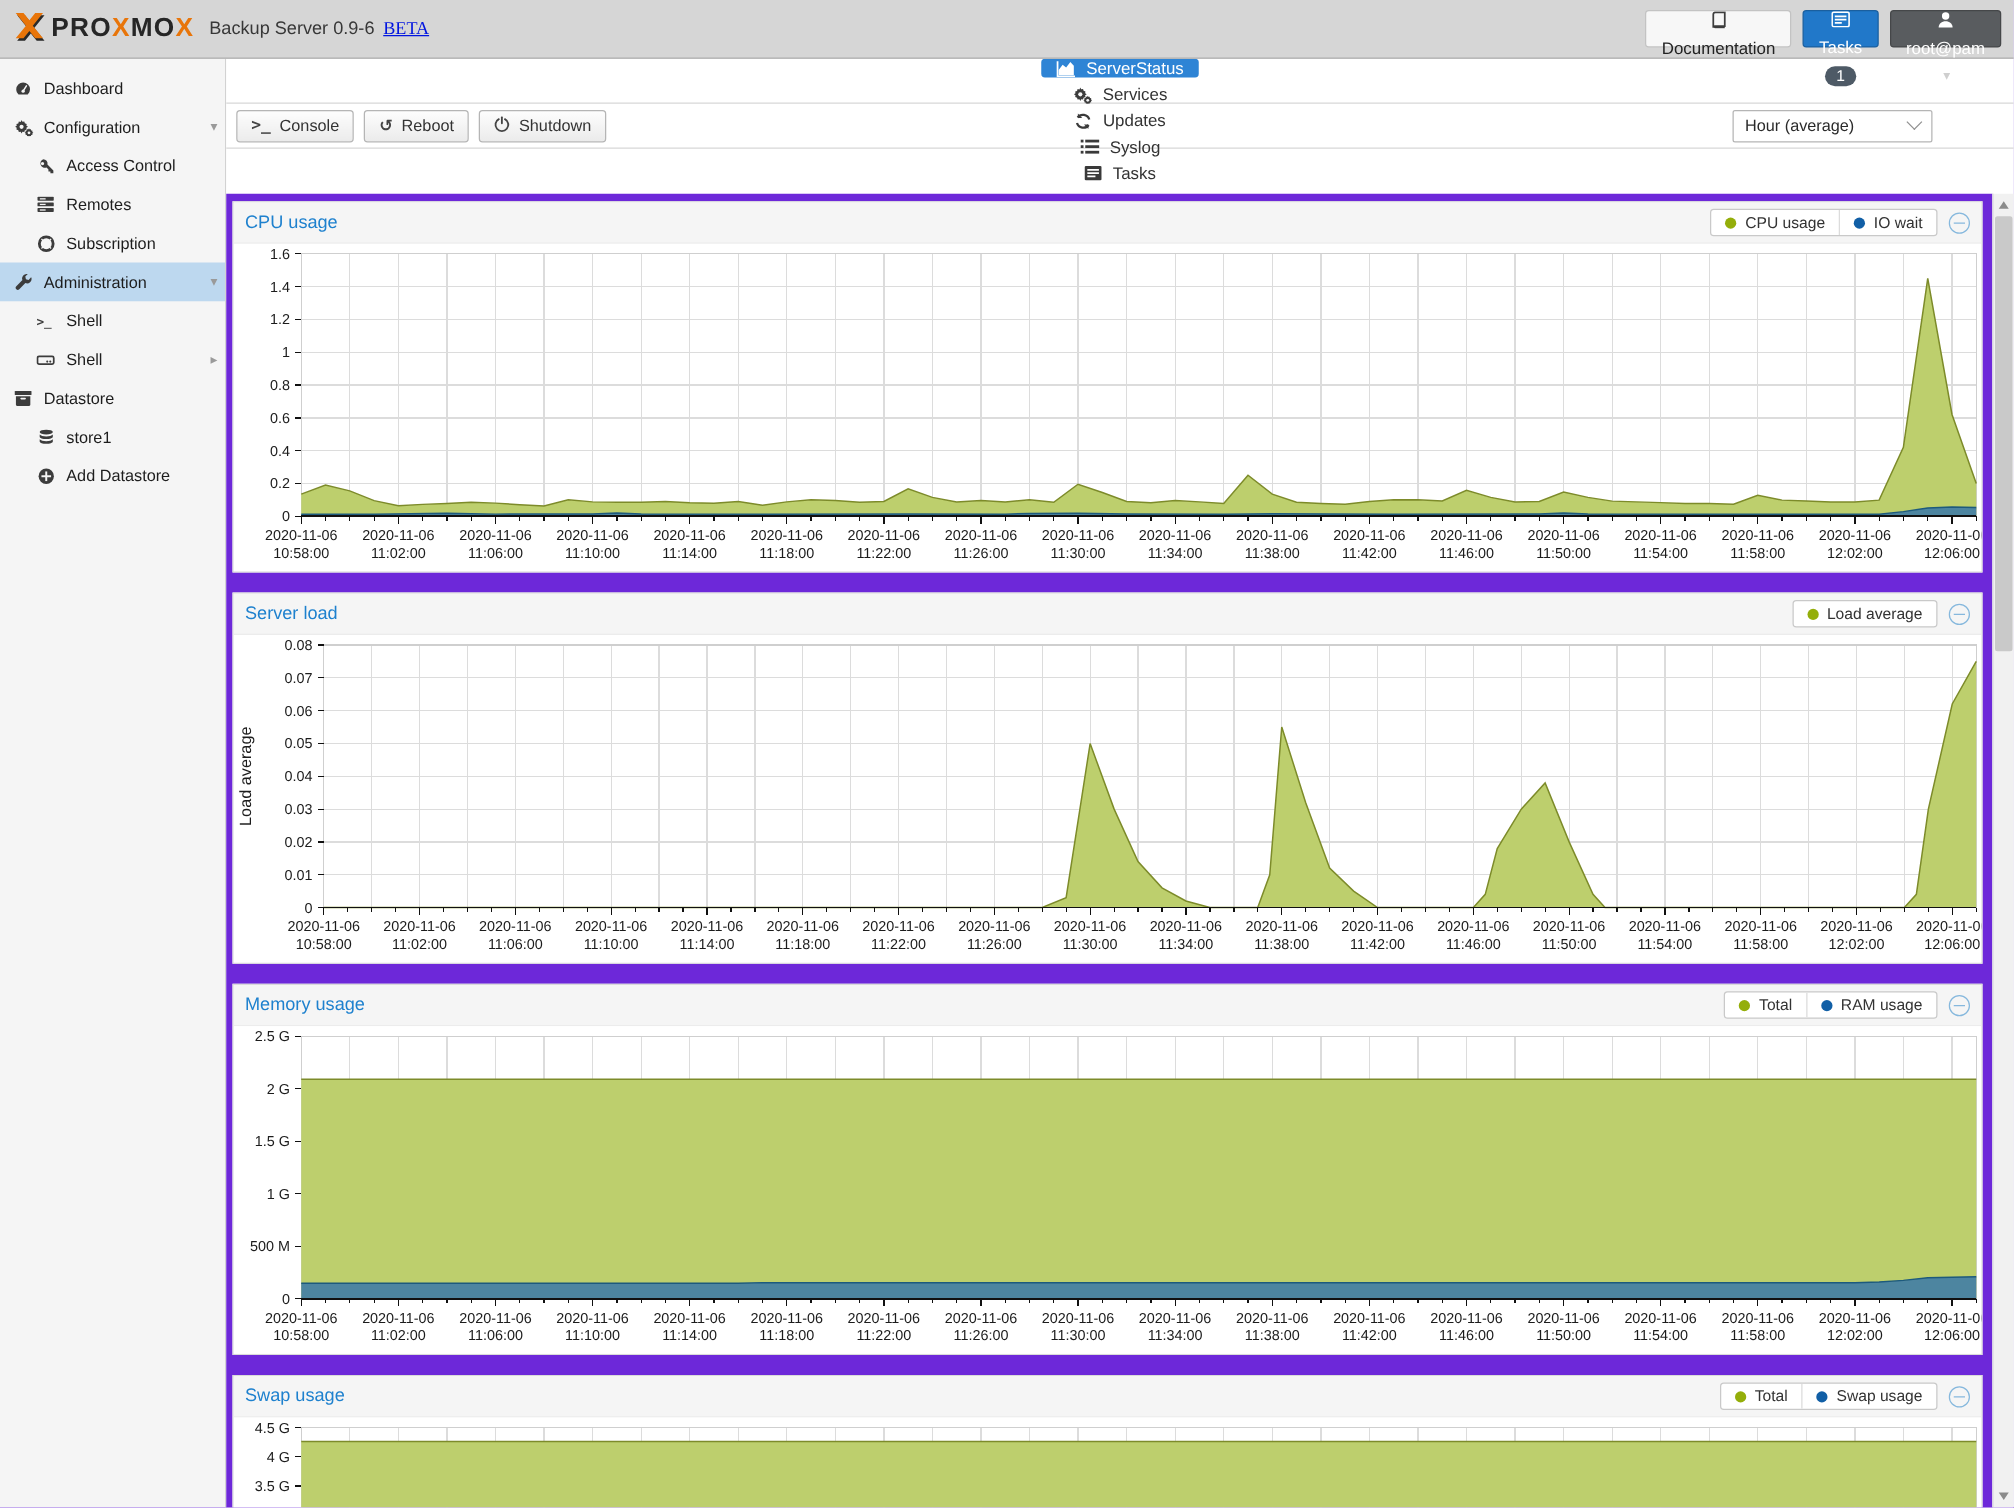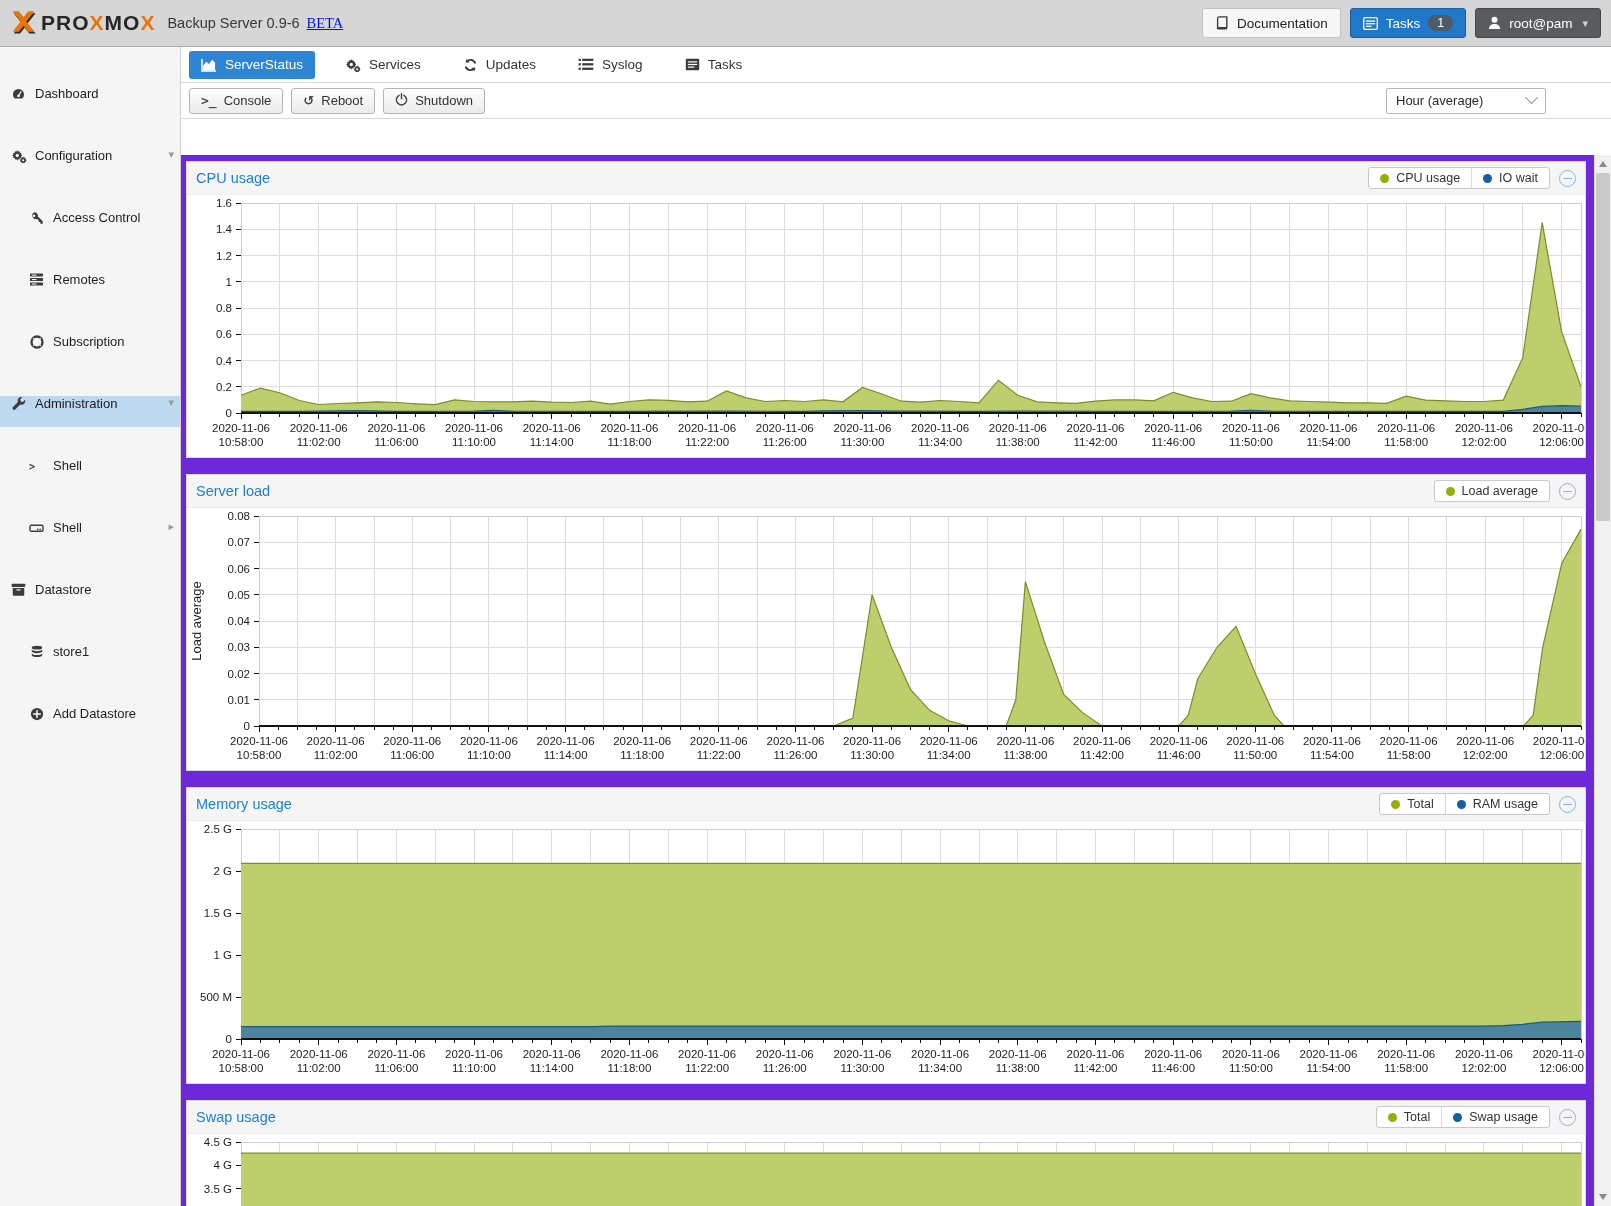--- a/index.html
+++ b/index.html
@@ -9,45 +9,45 @@
   
   .topbar { position:absolute; top:0; left:0; right:0; height:47px; background:#d6d6d6;
             border-bottom:1px solid #adadad; display:flex; align-items:center; padding:0 10px; z-index:10; }
   .logo { display:flex; align-items:center; gap:4px; }
   .brand { font-weight:bold; font-size:21px; letter-spacing:1px; color:#262626; display:flex; }
   .brand .ox { color:#e8750a; }
   .subtitle { font-size:14.5px; color:#373737; margin-left:12px; }
   .beta { font-size:14.5px; color:#0014e0; text-decoration:underline; margin-left:7px; cursor:pointer;font-family:Liberation Serif, serif; }
   .topbar-right { margin-left:auto; display:flex; align-items:center; gap:9px; }
   .tb-btn { height:30px; display:flex; align-items:center; gap:8px; padding:0 12px; border-radius:3px;
-            font-size:13.5px; cursor:pointer; }
+            font-size:13.5px; cursor:pointer;flex-direction:column; }
   .doc-btn { background:#f7f7f7; border:1px solid #c3c3c3; color:#222; }
   .tasks-btn { background:#2178c9; border:1px solid #1a5f9f; color:#fff; }
   .tasks-badge { background:#4e5a66; color:#fff; border-radius:9px; padding:1px 9px; font-size:12.5px; }
   .user-btn { background:#595c5f; border:1px solid #454749; color:#fff; }
   .caret { font-size:11px; color:#cfcfcf; margin-left:2px; }
   .tb-ic svg { display:block; }
 
   
   .sidebar { position:absolute; top:47px; left:0; width:181px; bottom:0; background:#f5f5f5;
              border-right:1px solid #d2d2d2; padding-top:8px; }
-  .sb-item { height:31px; display:flex; align-items:flex-start; padding-left:10px; padding-right:6px;
-             font-size:13px; color:#1d1d1d; cursor:pointer;margin-top:31px; }
+  .sb-item { height:31px; display:flex; align-items:center; padding-left:10px; padding-right:6px;
+             font-size:13px; color:#1d1d1d; cursor:pointer; }
   .sb-item.lvl1 { padding-left:28px; }
   .sb-item.selected { background:#bdd8ef; }
   .sb-icon { width:17px; height:15px; margin-right:8px; display:flex; align-items:center; justify-content:center; }
   .sb-icon svg { display:block; }
   .sb-chevron { margin-left:auto; color:#9a9a9a; font-size:11px; }
 
   
   .main { position:absolute; top:47px; left:181px; right:0; bottom:0; background:#fff; }
   .title-row { height:36px; padding:13px 0 0 10px; }
   .page-title { font-size:16px; color:#1e81ce; }
-  .tabbar { height:36px; display:flex; align-items:center; gap:18px; padding:0 8px;
-            border-bottom:1px solid #d8d8d8; }
+  .tabbar { height:36px; display:flex; align-items:center; gap:6px; padding:0 8px;
+            border-bottom:1px solid #d8d8d8;flex-direction:column; }
   .tab { height:28px; display:flex; align-items:center; gap:8px; padding:0 12px; border-radius:3px;
          font-size:13.5px; color:#333; cursor:pointer; }
   .tab svg { display:block; }
   .tab.active { background:#2e84d5; color:#fff; }
   .toolbar { height:36px; display:flex; align-items:center; gap:8px; padding:0 8px;
              border-bottom:1px solid #d8d8d8; }
   .tool-btn { height:26px; display:flex; align-items:center; gap:7px; padding:0 11px;
               background:linear-gradient(#fdfdfd,#ebebeb); border:1px solid #b5b5b5; border-radius:3px;
               font-size:13px; color:#333; cursor:pointer; }
   .tool-btn .g { font-size:13px; color:#444; line-height:1; }

